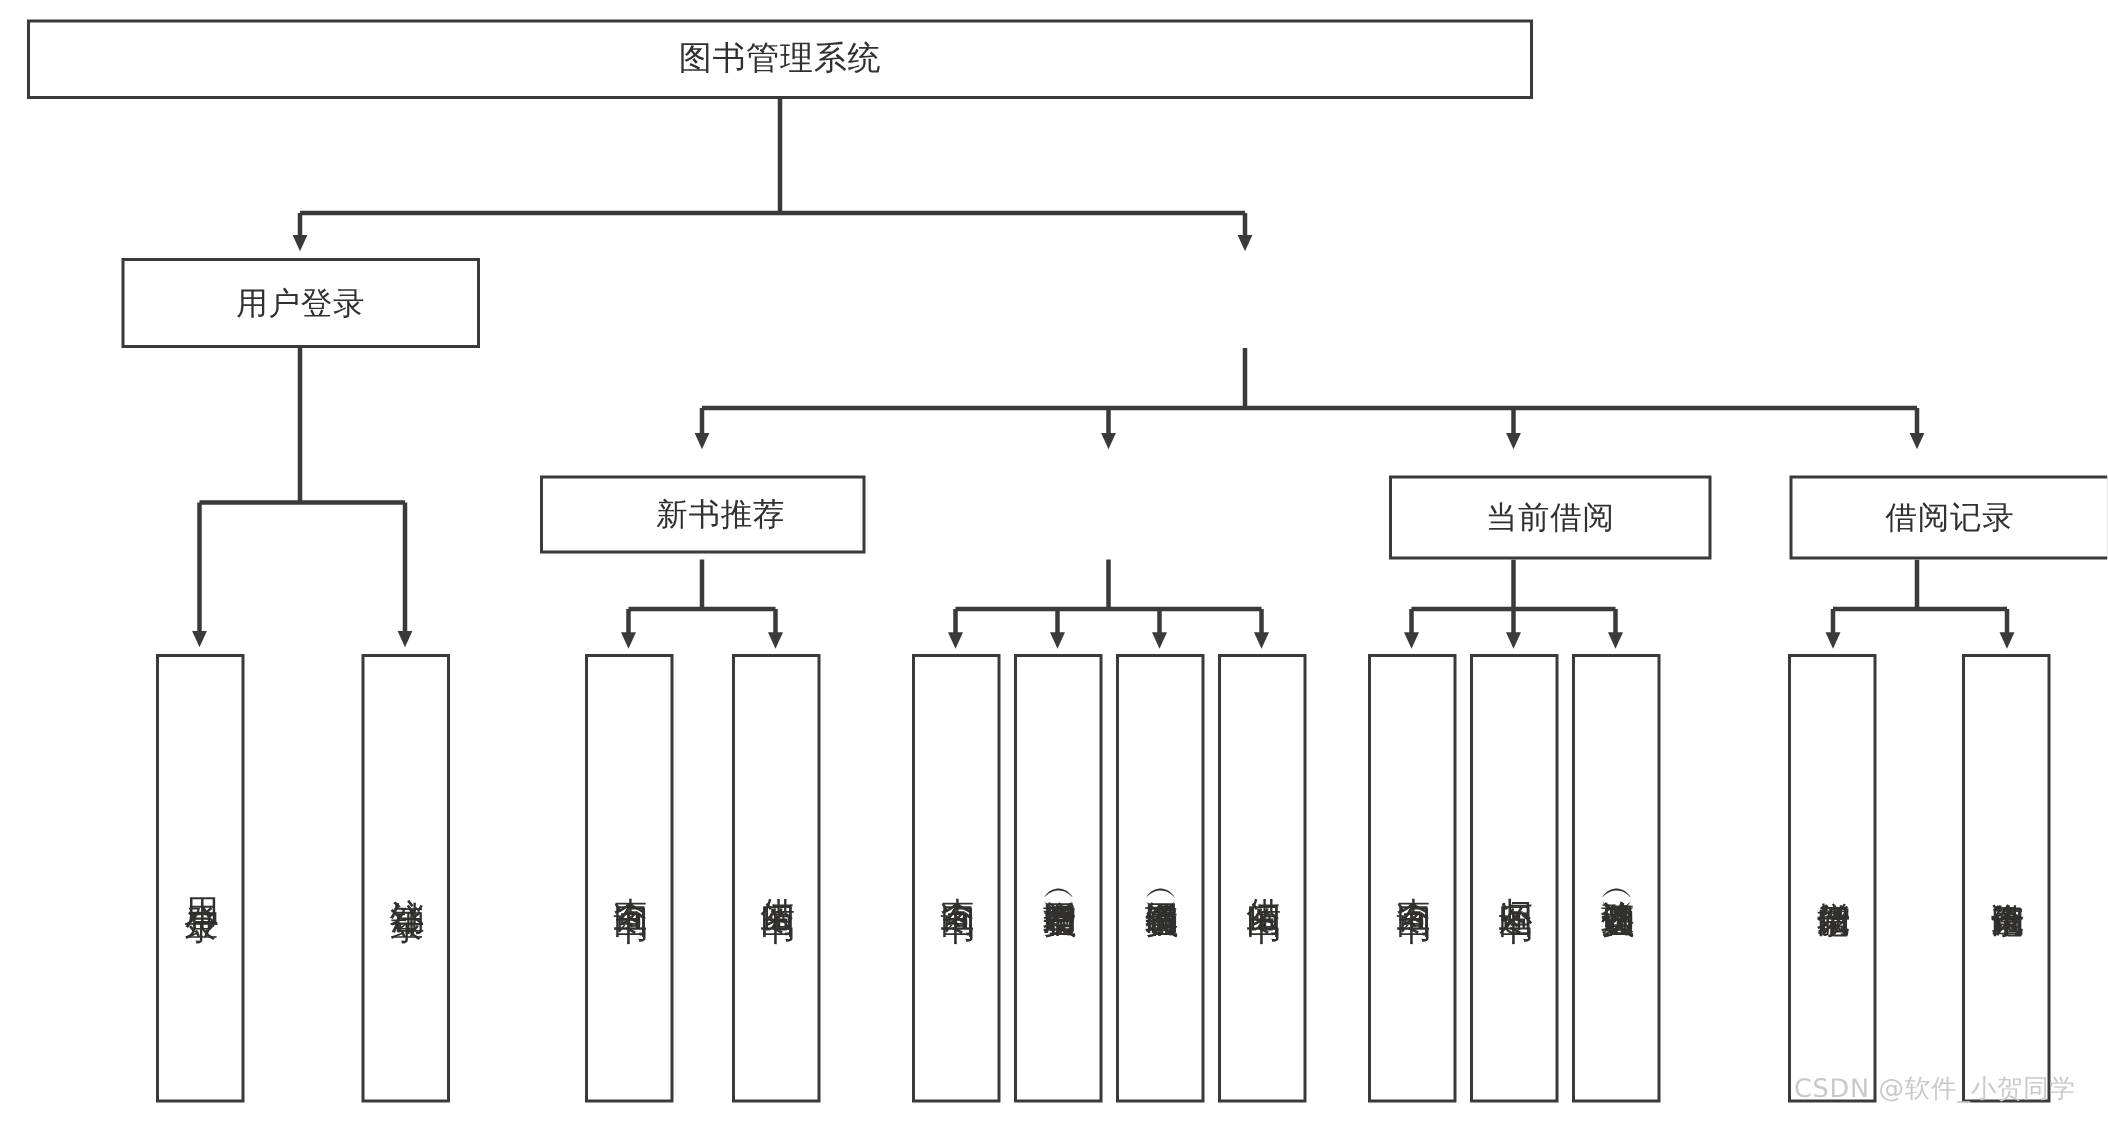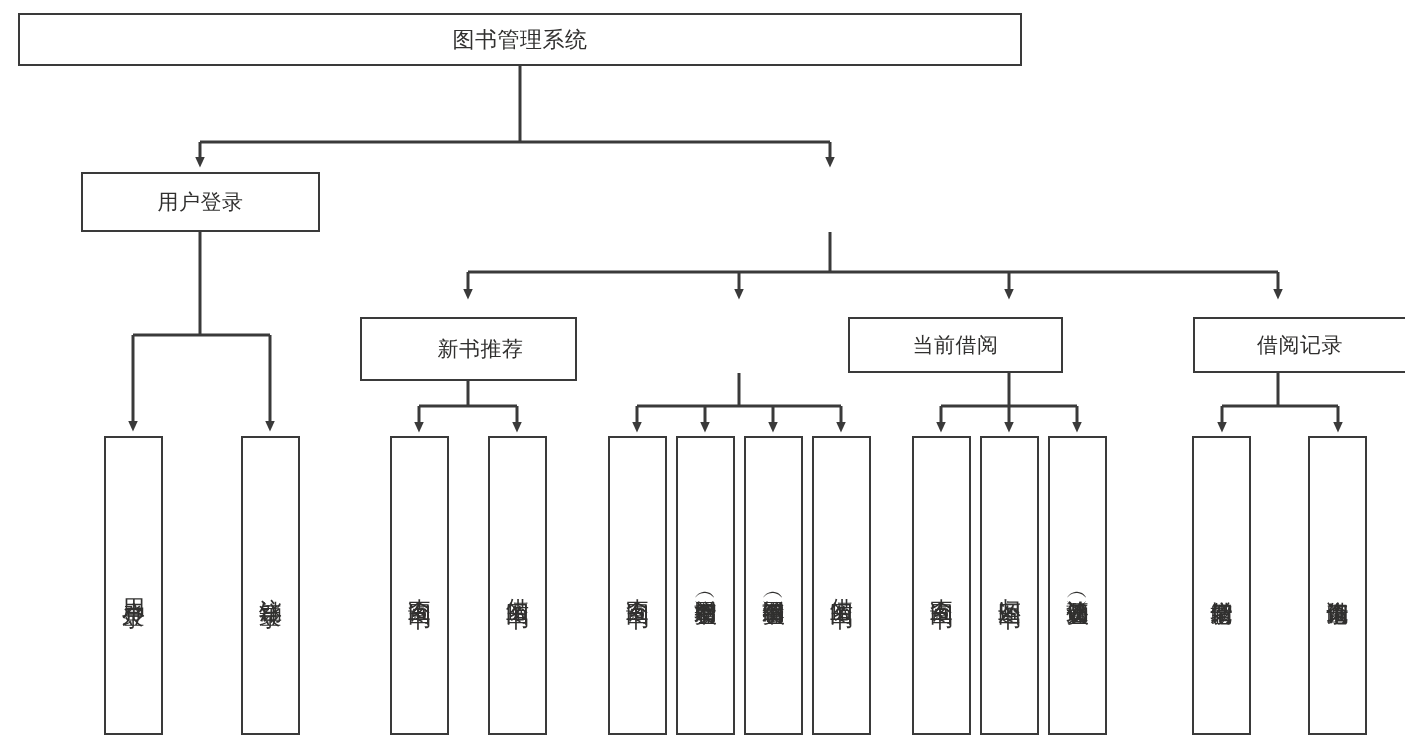--- a/index.html
+++ b/index.html
@@ -132,24 +132,24 @@
   </svg>
 
   <div class="node h root" style="left:18px; top:13px; width:1004px; height:53px;">
     <span class="label">图书管理系统</span>
   </div>
 
   <div class="node h" style="left:81px; top:172px; width:239px; height:60px;">
     <span class="label">用户登录</span>
   </div>
 
-  <div class="node h" style="left:360px; top:317px; width:217px; height:64px;padding-left:24px;">
+  <div class="node h" style="left:360px; top:317px; width:217px; height:52px;padding-left:24px;">
     <span class="label">新书推荐</span>
   </div>
-  <div class="node h" style="left:848px; top:317px; width:215px; height:56px;">
+  <div class="node h" style="left:926px; top:317px; width:215px; height:56px;">
     <span class="label">当前借阅</span>
   </div>
   <div class="node h" style="left:1172px; top:317px; width:214px; height:56px;margin-left:21px;">
     <span class="label">借阅记录</span>
   </div>
 
   <div class="node v" style="left:104px; top:436px; width:59px; height:299px;">
     <span class="label">用户登录</span>
   </div>
   <div class="node v" style="left:241px; top:436px; width:59px; height:299px;">
@@ -186,14 +186,15 @@
     <span class="label">确认归还（管理员）</span>
   </div>
 
   <div class="node v tight" style="left:1192px; top:436px; width:59px; height:299px;">
     <span class="label">新增借阅记录</span>
   </div>
   <div class="node v tight" style="left:1308px; top:436px; width:59px; height:299px;">
     <span class="label">查询借阅记录</span>
   </div>
 
+  <div class="watermark" style="left:1196px; top:714px;">CSDN @软件_小贺同学</div>
 
 </div>
 
 </body></html>

